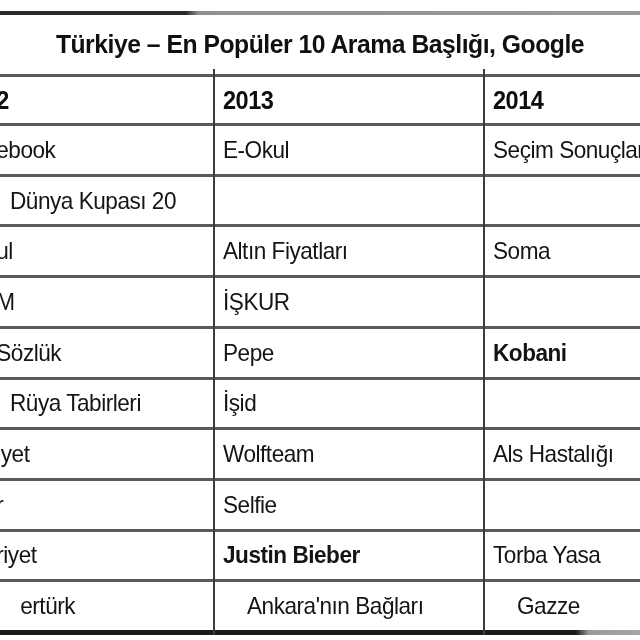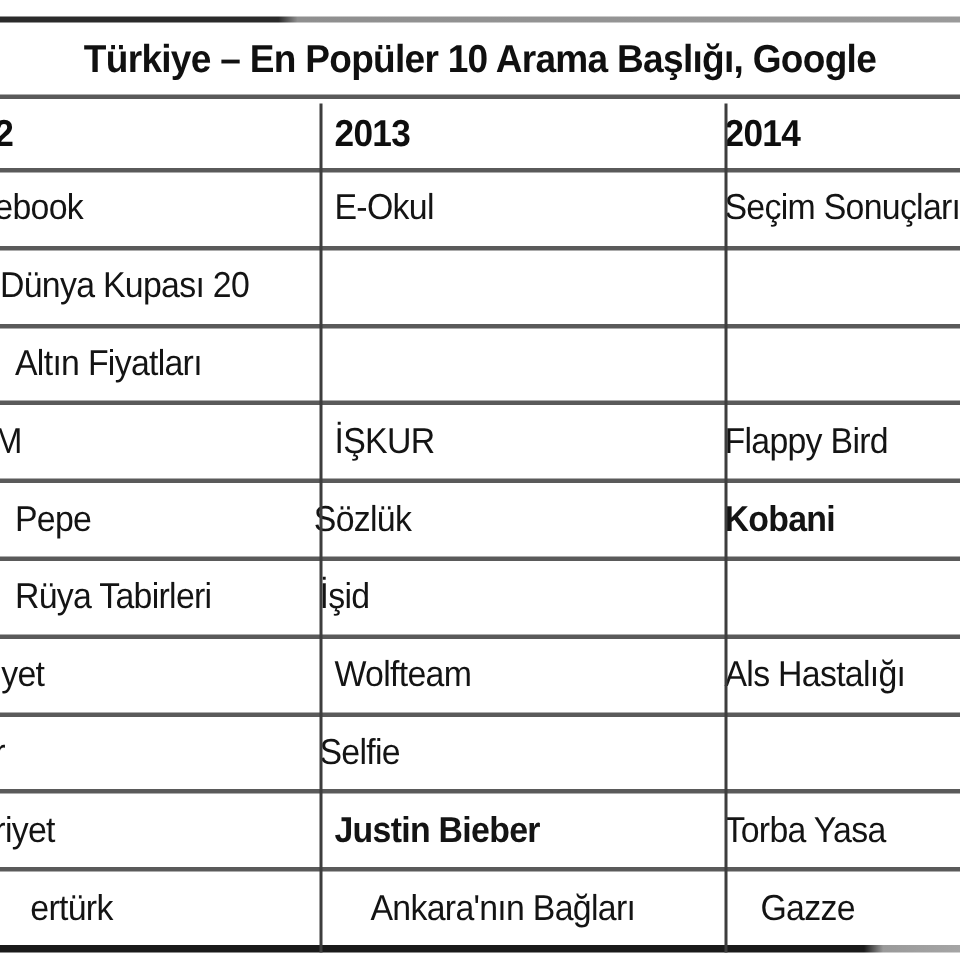--- a/index.html
+++ b/index.html
@@ -28,21 +28,21 @@
   }
   .top-line {
     height: 4px;
     background: linear-gradient(to right, #2a2a2a 0%, #2a2a2a 29%, #8f8f8f 31%, #9a9a9a 100%);
   }
   .bottom-line {
     height: 5px;
     background: linear-gradient(to right, #1a1a1a 0%, #1a1a1a 90%, #9a9a9a 92%, #a5a5a5 100%);
   }
   .title-row {
-    height: 51px;
+    height: 62px;
     border-bottom: 3px solid #5a5a5a;
     display: flex;
     align-items: center;
     justify-content: center;
     box-sizing: border-box;
   }
   .title-row span {
     font-size: 26px;
     font-weight: bold;
     color: #101010;
@@ -83,21 +83,21 @@
     font-size: 24px;
     letter-spacing: -0.5px;
   }
   .cell span {
     display: inline-block;
     transform: scaleX(0.94);
     transform-origin: 0 50%;
   }
   .cell.c0 { padding-left: 0; text-indent: -4px; }
   .cell.c1 { padding-left: 10px; }
-  .cell.c2 { padding-left: 0; }
+  .cell.c2 { padding-left: 10px; }
   .header-row .cell {
     font-weight: bold;
     font-size: 25px;
     color: #0e0e0e;
   }
   .cell.bold { font-weight: bold; }
   .v-divider {
     position: absolute;
     top: 58px;
     bottom: 0;
@@ -138,41 +138,44 @@
           <div class="cell c2">
             <span>Seçim Sonuçları</span>
           </div>
         </div>
         <div class="row">
           <div class="cell c2">
             <span>Dünya Kupası 20</span>
           </div>
         </div>
         <div class="row">
+          <div class="cell c0">
+            <span>ul</span>
+          </div>
           <div class="cell c1">
             <span>Altın Fiyatları</span>
           </div>
+          <div class="cell c2">
+            <span>Soma</span>
+          </div>
         </div>
         <div class="row">
           <div class="cell c0">
             <span>M</span>
           </div>
           <div class="cell c1">
             <span>İŞKUR</span>
           </div>
-          <div class="cell c2">
-            <span>Flappy Bird</span>
-          </div>
-        </div>
-        <div class="row">
+        </div>
+        <div class="row">
+          <div class="cell c0">
+            <span>Sözlük</span>
+          </div>
           <div class="cell c1">
             <span>Pepe</span>
-          </div>
-          <div class="cell c0">
-            <span>Sözlük</span>
           </div>
           <div class="cell c2 bold">
             <span>Kobani</span>
           </div>
         </div>
         <div class="row">
           <div class="cell c1">
             <span>Rüya Tabirleri</span>
           </div>
           <div class="cell c2">

